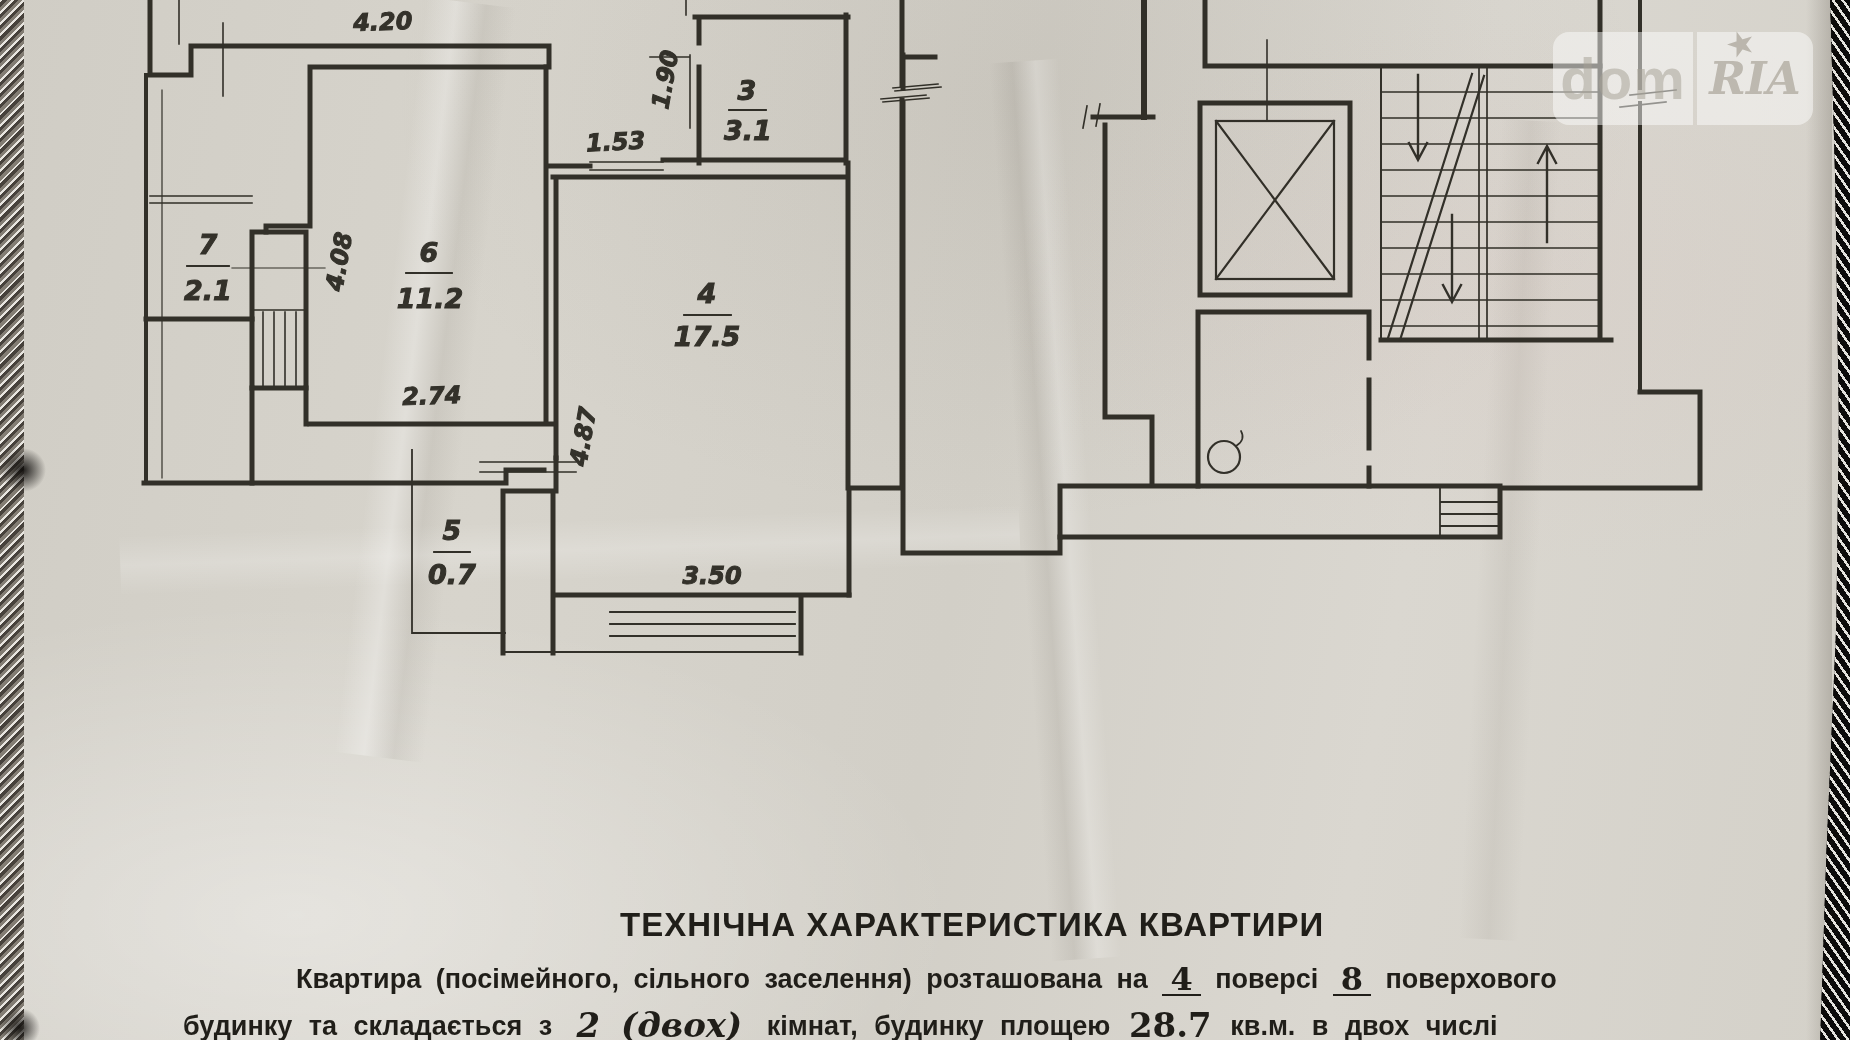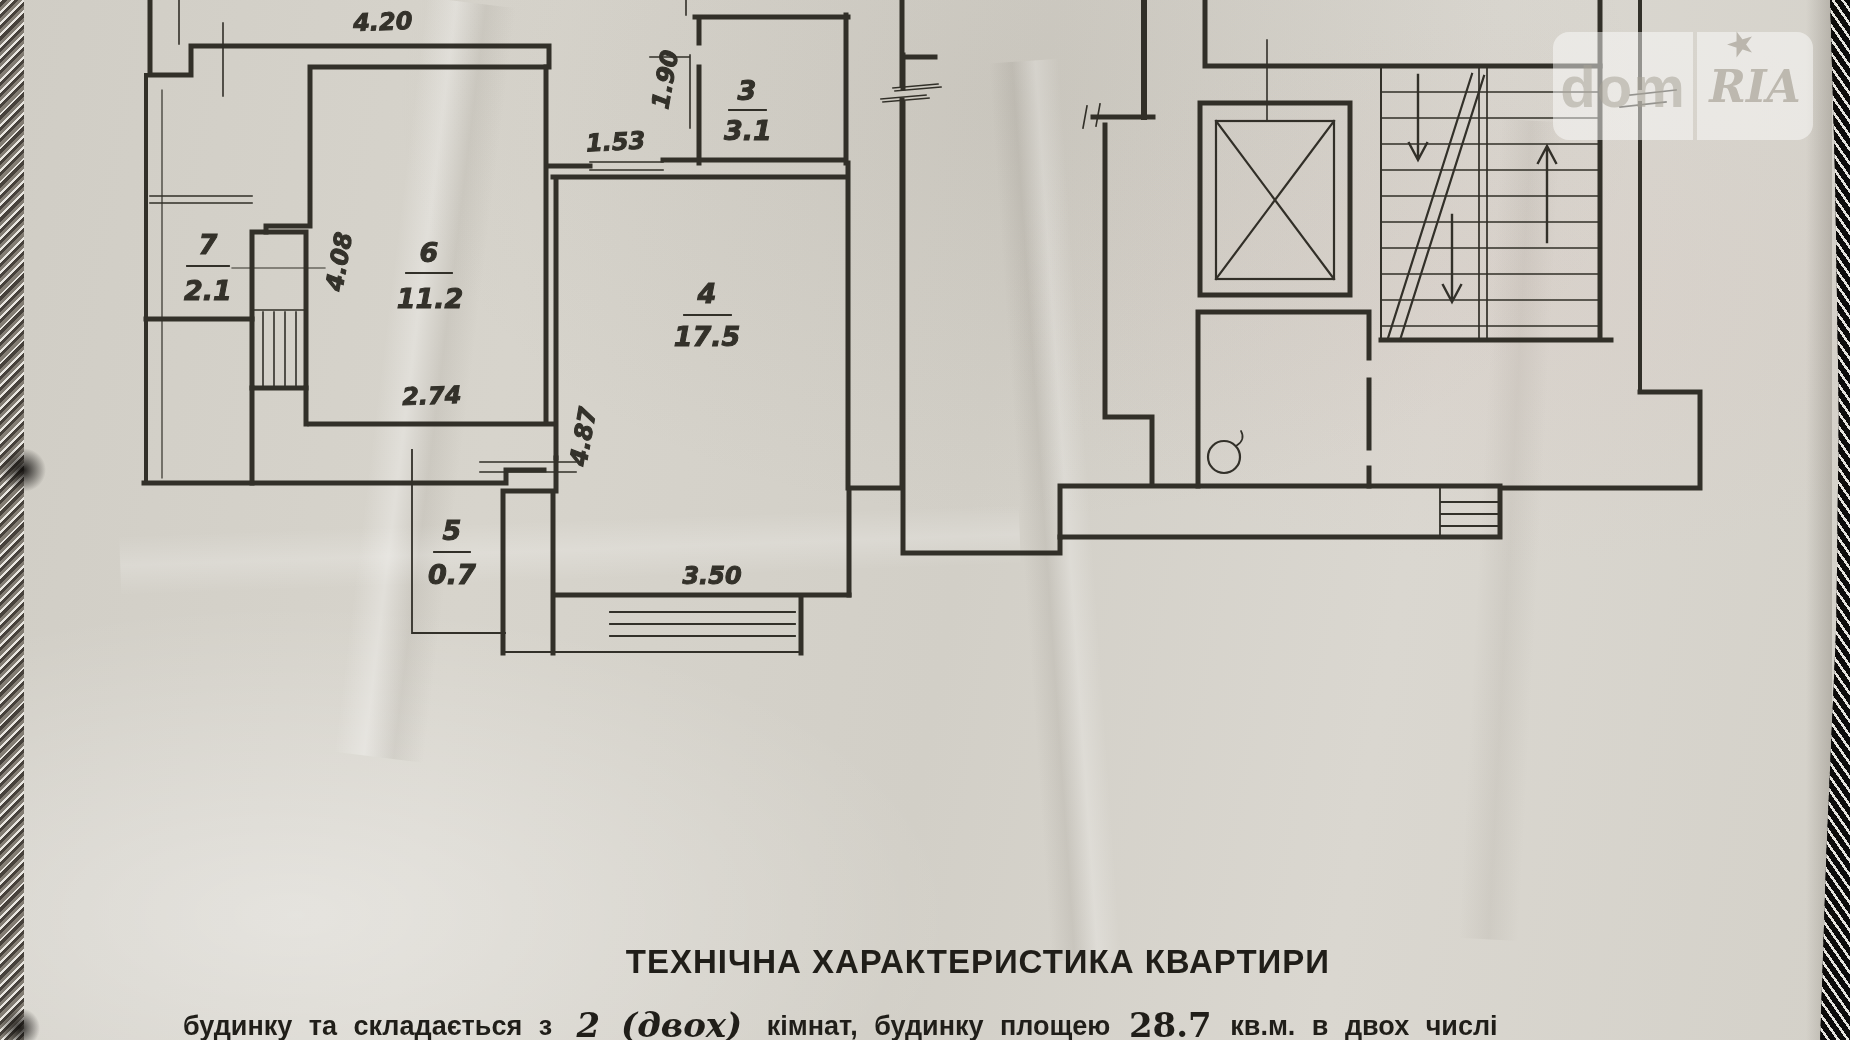--- a/index.html
+++ b/index.html
@@ -31,31 +31,31 @@
       background:radial-gradient(closest-side, rgba(15,13,11,.85), rgba(15,13,11,0));}
   .lace-right{position:absolute;top:0;right:0;width:62px;height:100%;
       clip-path:polygon(68% 0,100% 0,100% 100%,52% 100%,62% 82%,78% 60%,82% 40%,76% 17%);
       background:
         repeating-linear-gradient(55deg, rgba(246,243,237,.92) 0 2.5px, rgba(12,10,9,.96) 2.5px 8px),
         repeating-linear-gradient(-40deg, rgba(240,236,229,.35) 0 2px, rgba(10,9,8,.55) 2px 9px),
         #0c0b0a;}
   svg text{fill:#28261f;}
   .dim{font:italic 600 24px "DejaVu Sans",sans-serif;}
   .rl{font:italic 600 27px "DejaVu Sans",sans-serif;}
-  .wm{position:absolute;top:32px;left:1553px;display:flex;align-items:stretch;height:108px;opacity:.8;}
+  .wm{position:absolute;top:32px;left:1553px;display:flex;align-items:stretch;height:93px;opacity:.8;}
   .wm-chip{background:rgba(255,255,255,.6);display:flex;align-items:center;justify-content:center;}
   .wm-dom{width:140px;border-radius:16px 0 0 16px;margin-right:4px;
       font:700 58px "Liberation Sans",sans-serif;color:rgba(186,182,173,.85);letter-spacing:1px;}
   .wm-ria{width:116px;border-radius:0 16px 16px 0;position:relative;
       font:italic 700 44px "DejaVu Serif",serif;color:rgba(176,171,161,.9);}
   .wm-star{position:absolute;left:30px;top:-6px;font-size:30px;font-style:normal;
       transform:rotate(-18deg);color:rgba(176,171,161,.95);}
   .spec{position:absolute;color:#201e19;}
-  .spec-title{left:585px;top:906px;width:745px;text-align:right;
-      font:700 33px "Liberation Sans",sans-serif;letter-spacing:1px;white-space:nowrap;margin-top:37px;}
+  .spec-title{left:620px;top:906px;width:745px;text-align:left;
+      font:700 33px "Liberation Sans",sans-serif;letter-spacing:1px;white-space:nowrap;}
   .spec-line{font:700 27px "Liberation Sans",sans-serif;white-space:nowrap;word-spacing:7px;}
   .l1{left:296px;top:962px;}
   .l2{left:183px;top:1003px;word-spacing:9px;}
   .fill-val{display:inline-block;font:700 32px "DejaVu Serif",serif;
       border-bottom:2px solid #201e19;padding:0 8px;line-height:30px;transform:translateY(2px);}
   .fill-script{font:italic 700 34px "DejaVu Serif",serif;border-bottom:none;}
   .fill-area{font:700 34px "DejaVu Serif",serif;border-bottom:none;padding:0 2px;}
 </style>
 </head>
 <body>
@@ -182,20 +182,27 @@
   <div class="wm">
     <div class="wm-chip wm-dom">dom</div>
     <div class="wm-chip wm-ria">
       <span class="wm-star">★</span>
       <span>RIA</span>
     </div>
   </div>
 
   <div class="spec spec-title">ТЕХНІЧНА ХАРАКТЕРИСТИКА КВАРТИРИ</div>
 
+  <div class="spec spec-line l1">
+    <span>Квартира (посімейного, сільного заселення) розташована на</span>
+    <span class="fill-val">4</span>
+    <span>поверсі</span>
+    <span class="fill-val">8</span>
+    <span>поверхового</span>
+  </div>
 
   <div class="spec spec-line l2">
     <span>будинку та складається з</span>
     <span class="fill-val fill-script">2 (двох)</span>
     <span>кімнат, будинку площею</span>
     <span class="fill-val fill-area">28.7</span>
     <span>кв.м. в двох числі</span>
   </div>
 
   <div class="lace-left"></div>

